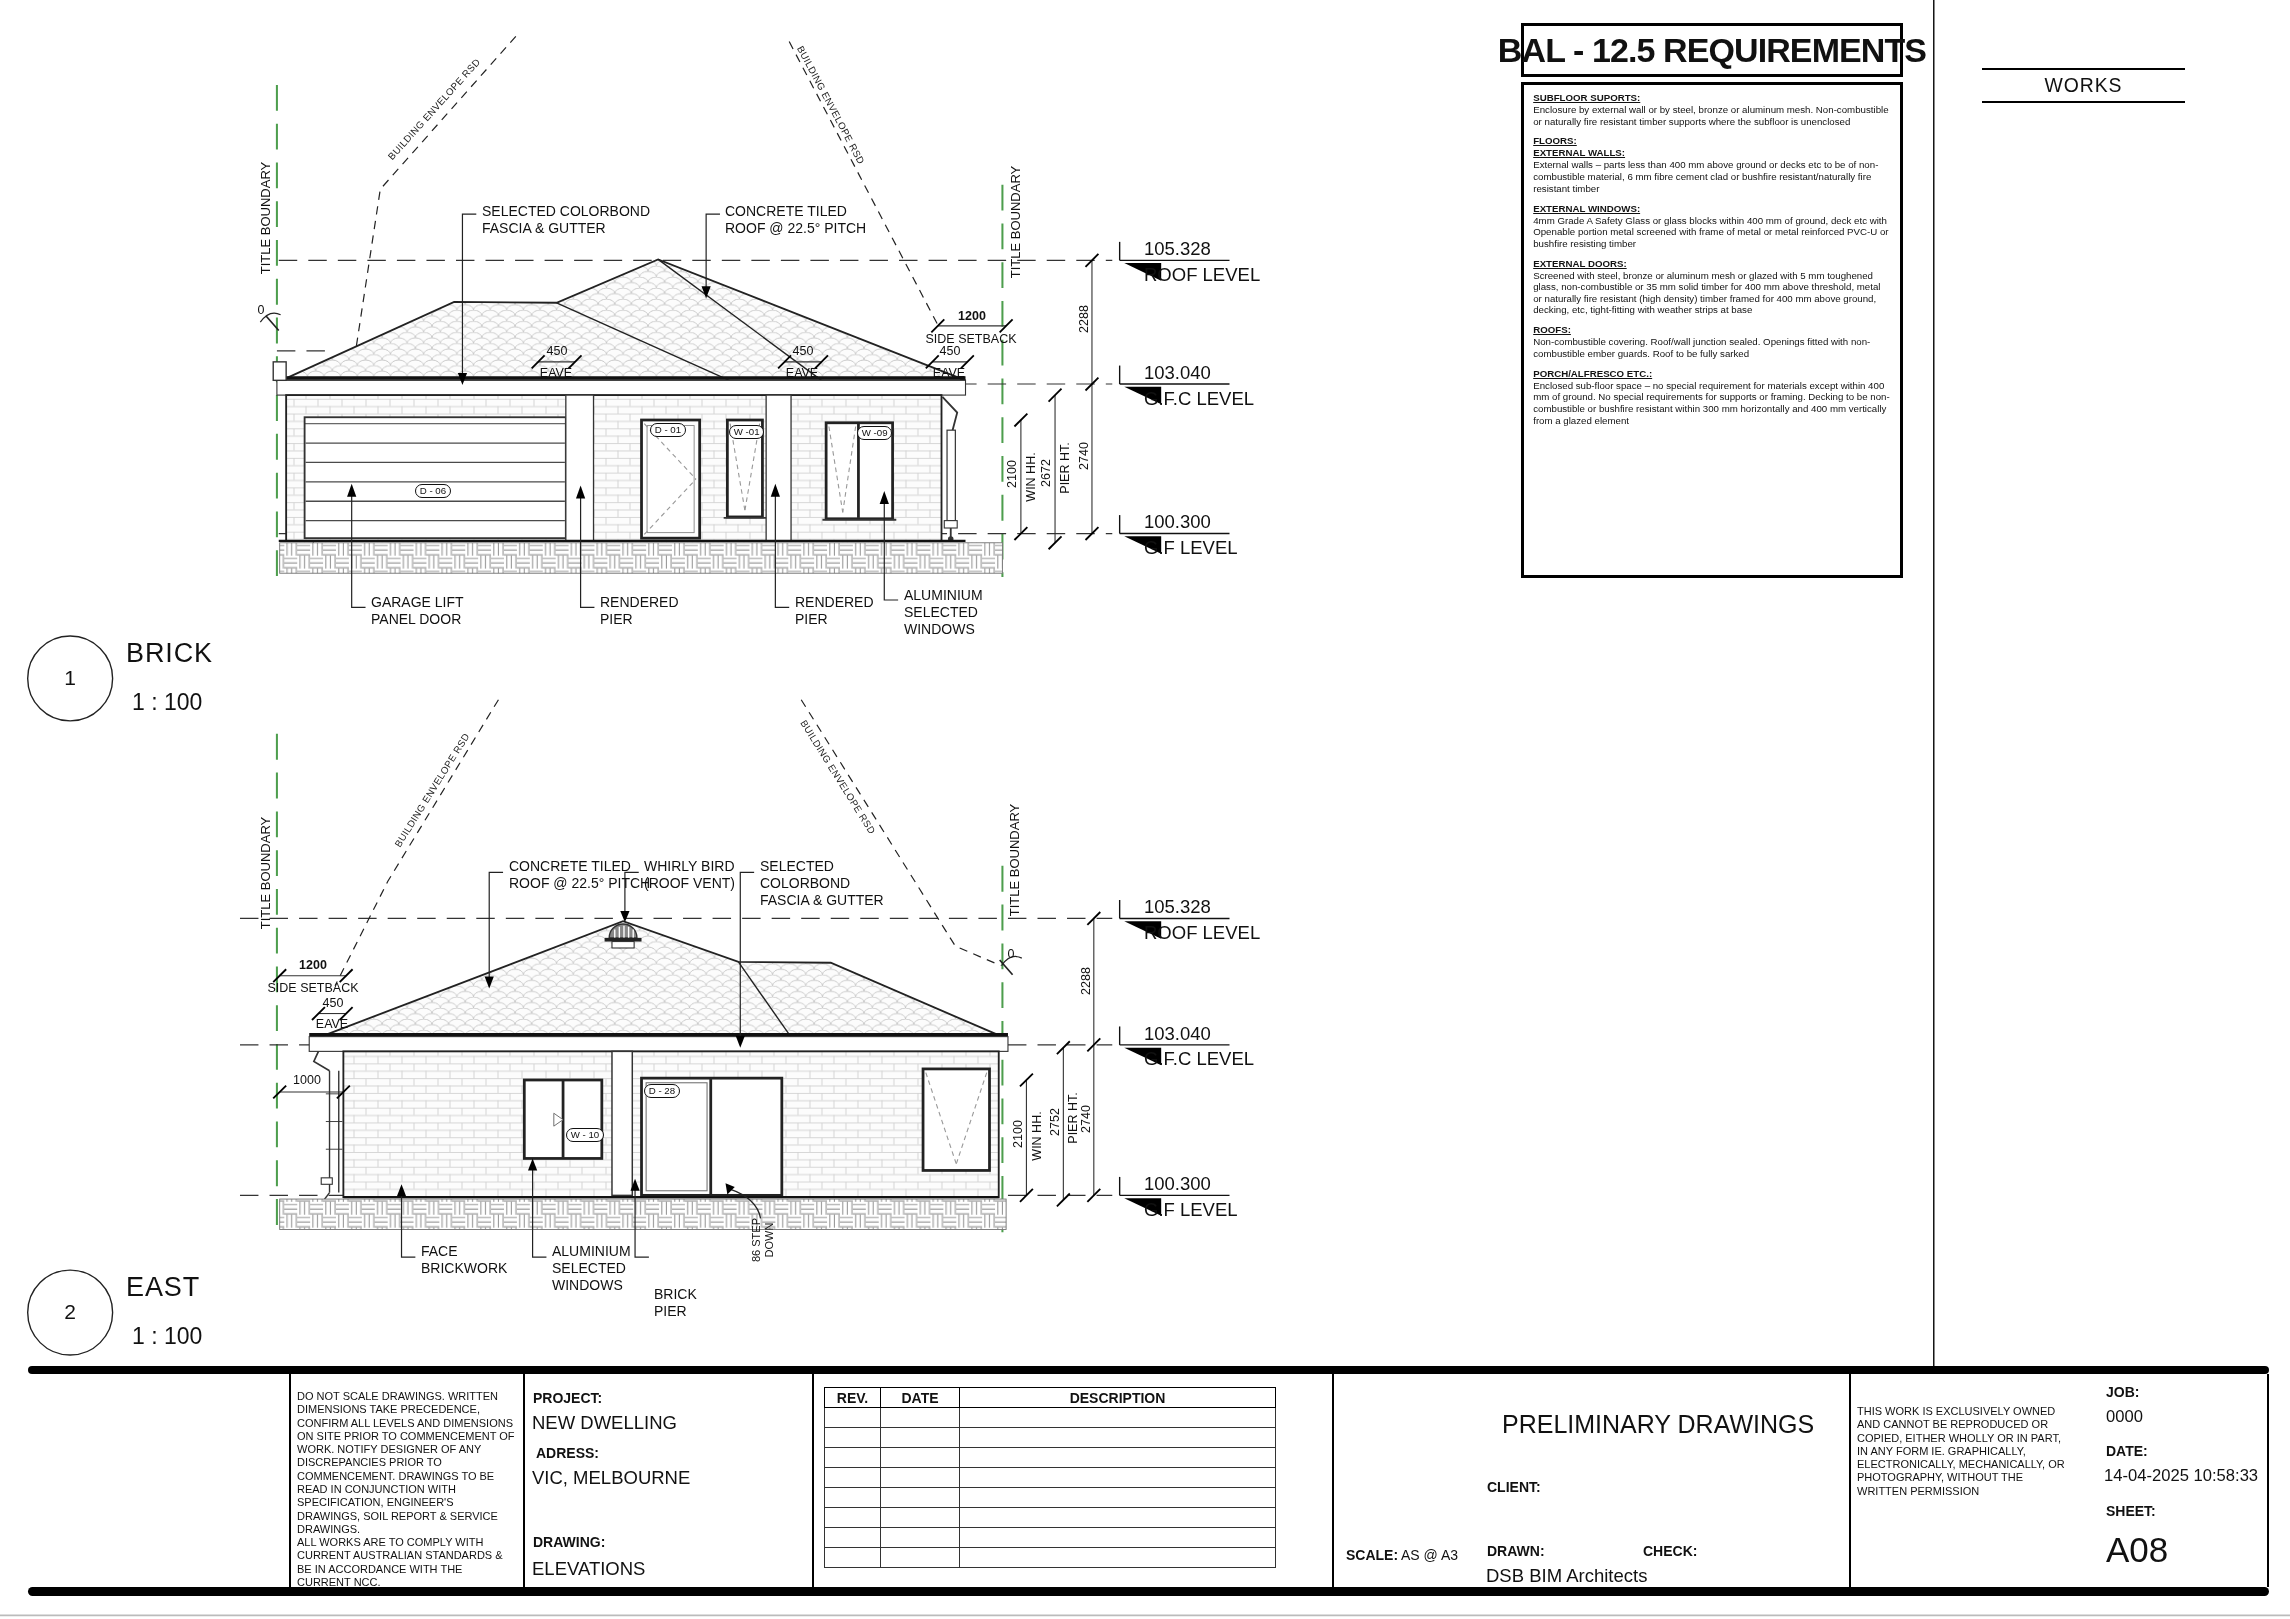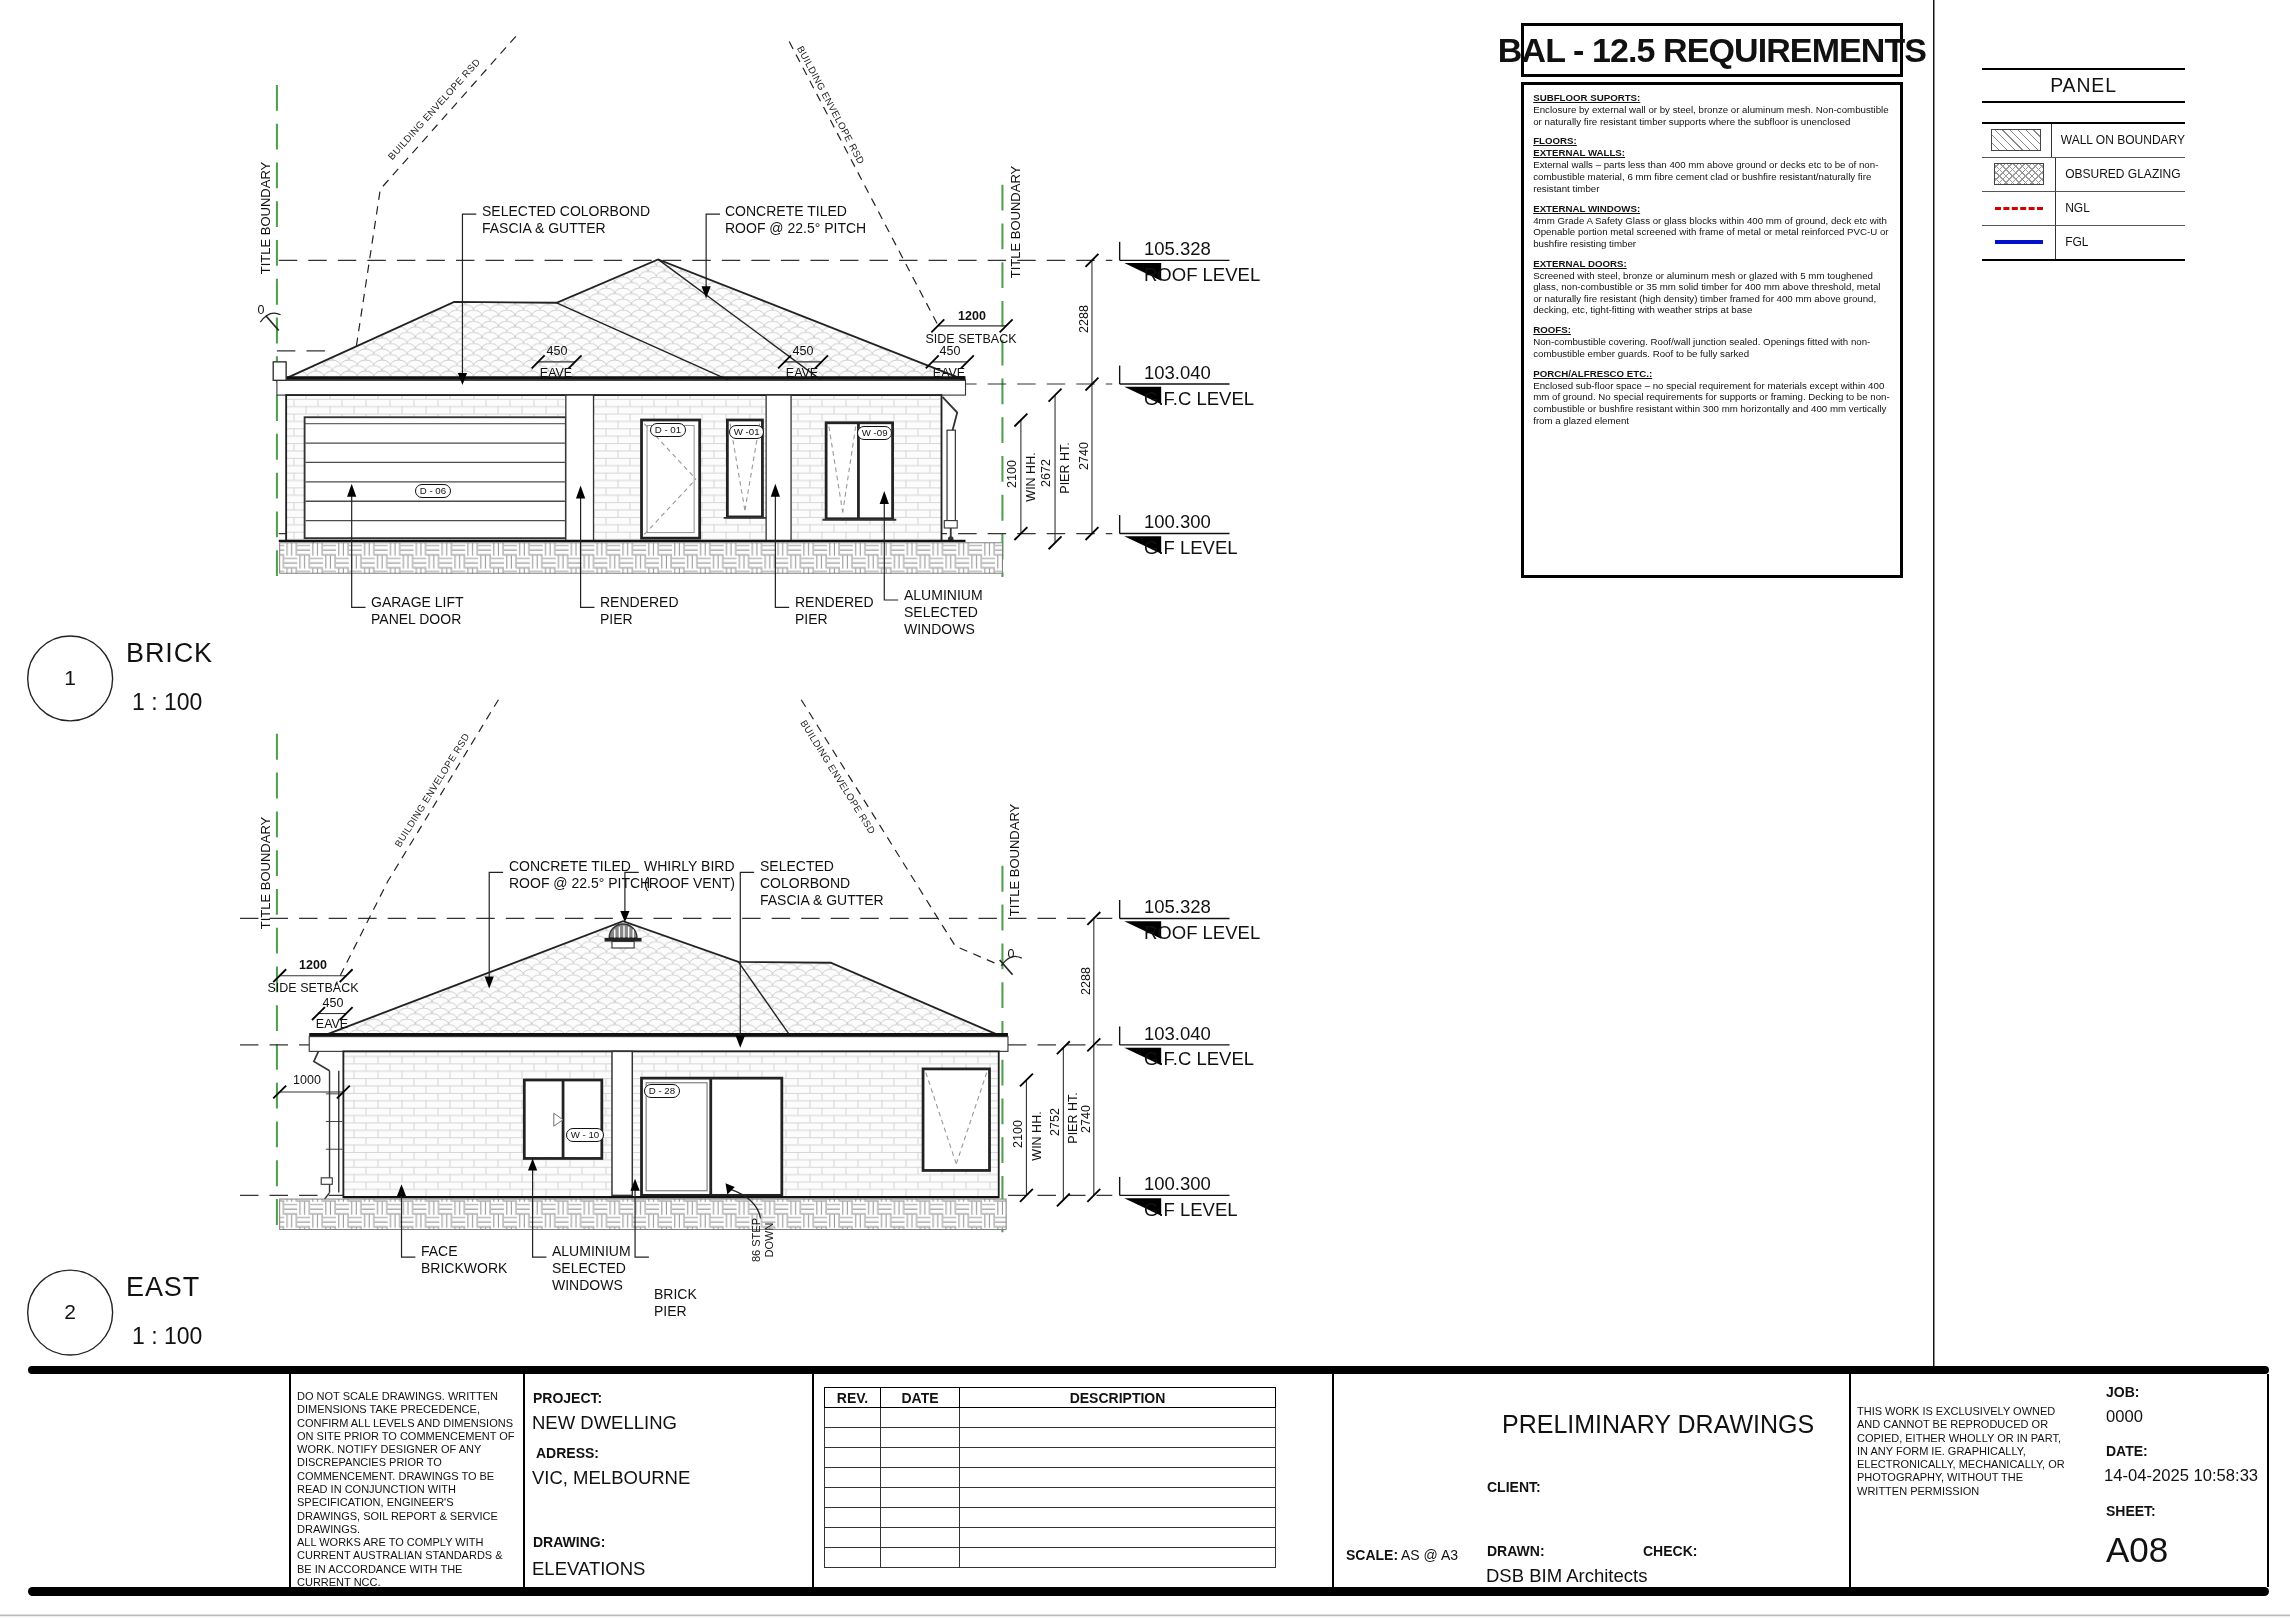--- a/index.html
+++ b/index.html
@@ -472,47 +472,21 @@
     <div class="balH">EXTERNAL DOORS:</div>
     <p class="balP">Screened with steel, bronze or aluminum mesh or glazed with 5 mm toughened glass, non-combustible or 35 mm solid timber for 400 mm above threshold, metal or naturally fire resistant (high density) timber framed for 400 mm above ground, decking, etc, tight-fitting with weather strips at base</p>
     <div class="balH">ROOFS:</div>
     <p class="balP">Non-combustible covering. Roof/wall junction sealed. Openings fitted with non-combustible ember guards. Roof to be fully sarked</p>
     <div class="balH">PORCH/ALFRESCO ETC.:</div>
     <p class="balP">Enclosed sub-floor space – no special requirement for materials except within 400 mm of ground. No special requirements for supports or framing. Decking to be non-combustible or bushfire resistant within 300 mm horizontally and 400 mm vertically from a glazed element</p>
   </div>
 </div>
 
 <div id="legend">
-  <div class="lgTitle">PANEL</div>
-  <div class="lgTable">
-    <div class="lgRow">
-      <div class="sw">
-            <div class="swatch-hatch"></div>
-          </div>
-      <div class="lgLab">WALL ON BOUNDARY</div>
-    </div>
-    <div class="lgRow">
-      <div class="sw">
-            <div class="swatch-cross"></div>
-          </div>
-      <div class="lgLab">OBSURED GLAZING</div>
-    </div>
-    <div class="lgRow">
-      <div class="sw">
-            <div class="swatch-ngl"></div>
-          </div>
-      <div class="lgLab">NGL</div>
-    </div>
-    <div class="lgRow">
-      <div class="sw">
-            <div class="swatch-fgl"></div>
-          </div>
-      <div class="lgLab">FGL</div>
-    </div>
-  </div>
+  <div class="lgTitle">WORKS</div>
 </div>
 
 <div class="bar" style="left:28px;top:1366px;width:2241px;height:8.3px;"></div>
 <div class="bar" style="left:28px;top:1587px;width:2241px;height:9.2px;"></div>
 <div class="tbv" style="left:289px;top:1374px;height:213px;"></div>
 <div class="tbv" style="left:523px;top:1374px;height:213px;"></div>
 <div class="tbv" style="left:812px;top:1374px;height:213px;"></div>
 <div class="tbv" style="left:1332px;top:1374px;height:213px;"></div>
 <div class="tbv" style="left:1849px;top:1374px;height:213px;"></div>
 <div class="tbv" style="left:2267px;top:1374px;height:213px;"></div>

